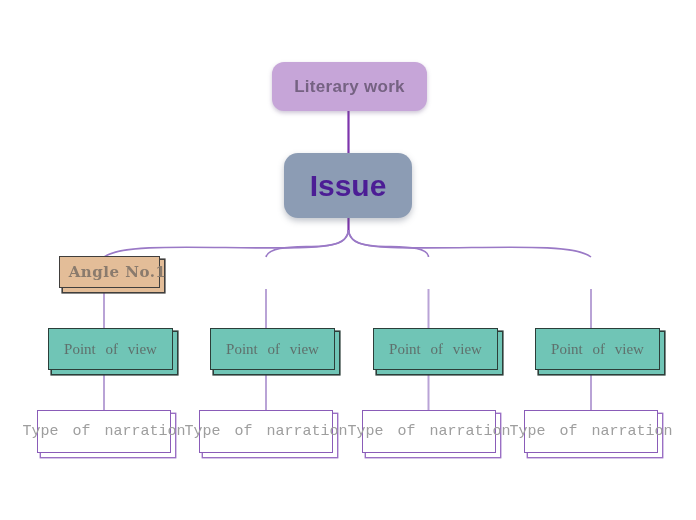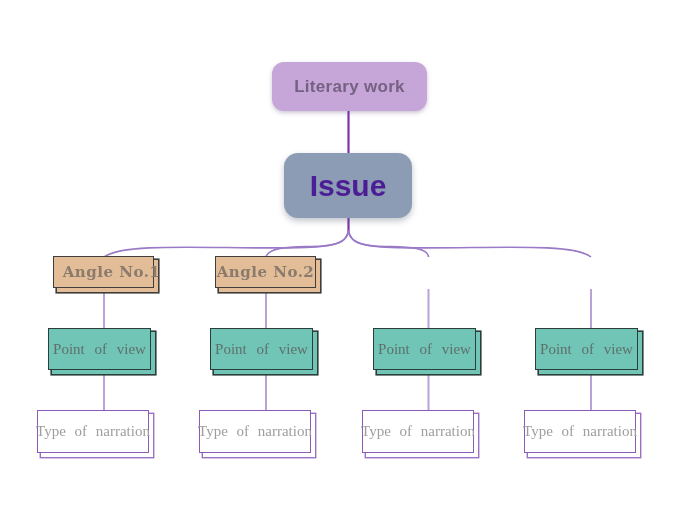--- a/index.html
+++ b/index.html
@@ -55,43 +55,43 @@
     border: 1.6px solid #403e3c;
     color: #8a7b6d;
     font-family: "DejaVu Serif", serif;
     font-weight: 700;
     font-size: 15px;
     letter-spacing: 0.5px;
     box-shadow: 4px 4px 0 0 #e3bd98, 4px 4px 0 1.6px #403e3c;
   }
   
   .point-node {
-    top: 328px; width: 103px; height: 42px;
+    top: 328px; width: 125px; height: 42px;
     background: #70c5b6;
     border: 1.6px solid #2c3e39;
     color: #5f706c;
     font-family: "Liberation Serif", serif;
     font-size: 15px;
     word-spacing: 6px;
     box-shadow: 4px 4px 0 0 #70c5b6, 4px 4px 0 1.6px #2c3e39;
   }
   
   .narr-node {
-    top: 410px; width: 112px; height: 43px;
+    top: 410px; width: 134px; height: 43px;
     background: #ffffff;
     border: 1.4px solid #8a5cb8;
     color: #9e9e9e;
-    font-family: Liberation Serif, serif;
+    font-family: Liberation Mono, monospace;
     font-size: 15px;
     word-spacing: 5px;
     box-shadow: 4px 4px 0 0 #ffffff, 4px 4px 0 1.4px #9a6fc4;
     justify-content: center;
   }
   
-  .angle-node.c1 { left: 53px; padding-left: 16px; }  .angle-node.c2 { left: 215px; }
+  .angle-node.c1 { left: 59px; padding-left: 16px; }  .angle-node.c2 { left: 215px; }
   .angle-node.c3 { left: 378px; } .angle-node.c4 { left: 540px; }
   .point-node.c1 { left: 48px; }  .point-node.c2 { left: 210px; }
   .point-node.c3 { left: 373px; } .point-node.c4 { left: 535px; }
   .narr-node.c1  { left: 37px; }  .narr-node.c2  { left: 199px; }
   .narr-node.c3  { left: 362px; } .narr-node.c4  { left: 524px; }
 
   .line-primary { stroke: #7d35ac; stroke-width: 2.2; fill: none; }
   .line-branch  { stroke: #9a79c6; stroke-width: 1.6; fill: none; }
   .line-column  { stroke: #b9a3d6; stroke-width: 2;   fill: none; }
 </style>
@@ -121,23 +121,20 @@
     <span>Literary work</span>
   </div>
 
   <div class="node issue-node">
     <span>Issue</span>
   </div>
 
   <div class="node angle-node c1">
     <span>Angle No.1</span>
   </div>
-  <div class="node angle-node c2">
-    <span>Angle No.2</span>
-  </div>
 
   <div class="node point-node c1">
     <span>Point of view</span>
   </div>
   <div class="node point-node c2">
     <span>Point of view</span>
   </div>
   <div class="node point-node c3">
     <span>Point of view</span>
   </div>

